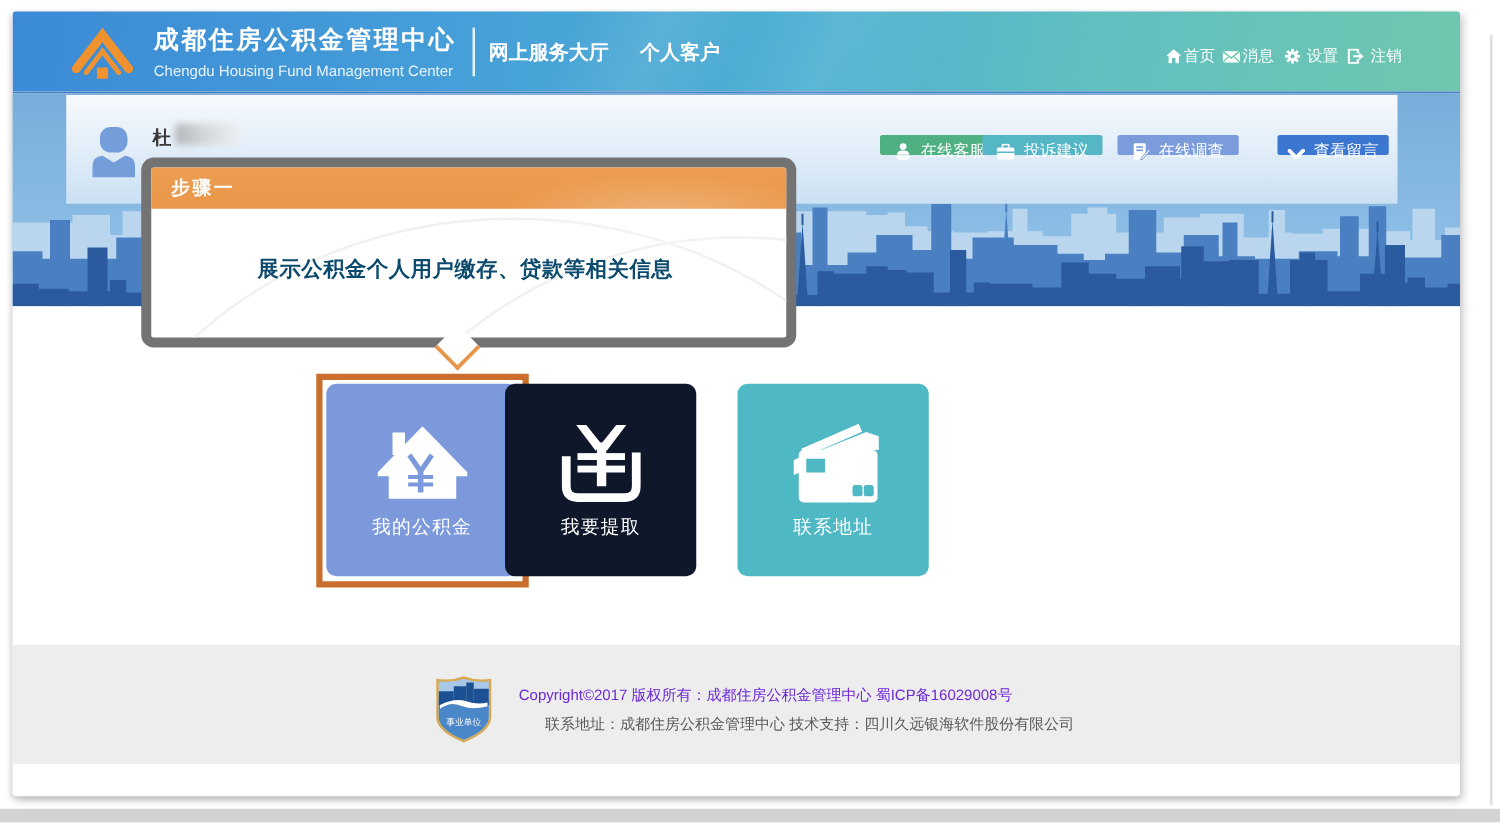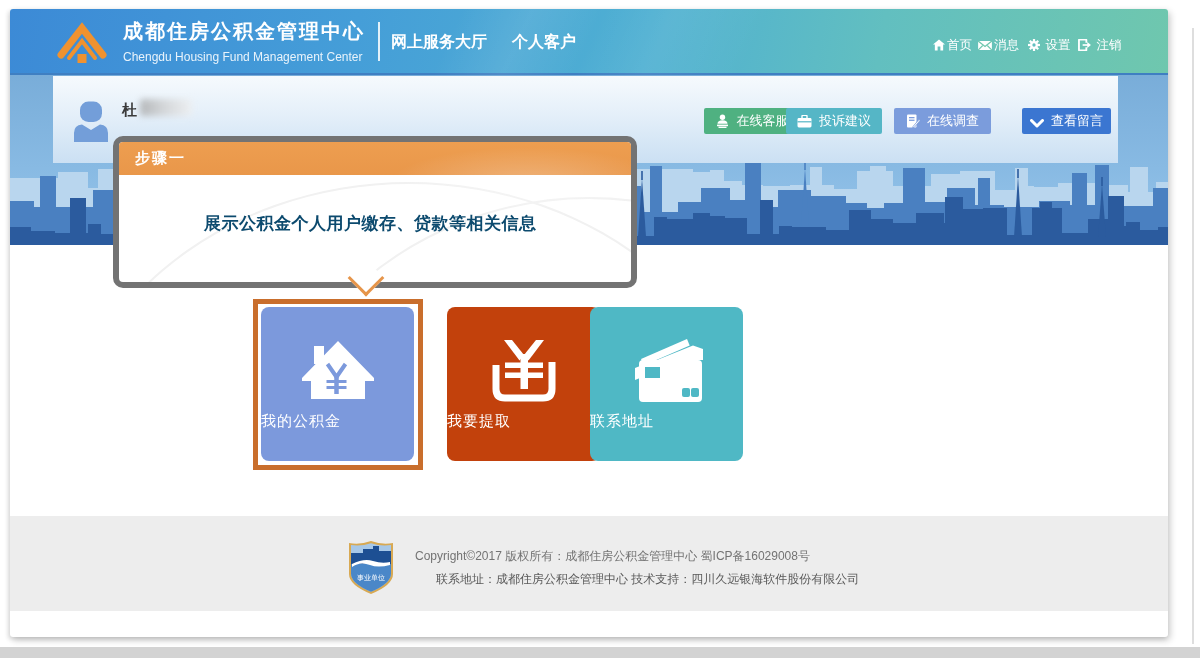--- a/index.html
+++ b/index.html
@@ -15,34 +15,34 @@
 #sep{position:absolute;left:368px;top:13px;width:2px;height:39px;background:rgba(255,255,255,.85)}
 .nav{position:absolute;top:23px;font-size:16px;color:#fff;font-weight:bold}
 .hico{position:absolute;top:28px;font-size:12.5px;color:#fff}
 .hico svg{vertical-align:-2px;margin-right:2px}
 
 #band{position:absolute;left:0;top:66px;width:1158px;height:170px;background:linear-gradient(180deg,#79add9 0%,#88bae3 55%,#9ac7ec 100%);overflow:hidden}
 #panel{position:absolute;left:43px;top:1px;width:1065px;height:87px;background:linear-gradient(180deg,#f6fafd 0%,#e4eff9 45%,#cbe0f3 100%)}
 #avatar{position:absolute;left:61px;top:26px}
 #uname{position:absolute;left:112px;top:26px;font-size:15px;font-weight:bold;color:#3b3b3b}
 #ublur{position:absolute;left:130px;top:24px;width:52px;height:17px;background:linear-gradient(90deg,#a2a2a2,#cccccc 45%,#f0f0f0);filter:blur(3px);opacity:.72;border-radius:3px}
-.btn{position:absolute;top:33px;height:26px;border-radius:2px;color:#fff;font-size:13px;text-align:center;line-height:26px}
+.btn{position:absolute;top:33px;height:16px;border-radius:2px;color:#fff;font-size:13px;text-align:center;line-height:26px}
 .btn svg{vertical-align:-2.5px;margin-right:7px}
 
 .card{position:absolute;width:153px;height:154px;border-radius:8px}
-.card .lbl{position:absolute;left:0;width:153px;top:105px;text-align:left;color:#fff;font-size:15px;letter-spacing:1px}
+.card .lbl{position:absolute;left:0;width:153px;top:105px;text-align:center;color:#fff;font-size:15px;letter-spacing:1px}
 .card svg{position:absolute;left:50%;transform:translateX(-50%);top:34px}
 #selbox{position:absolute;left:243px;top:290px;width:170px;height:171px;background:#fff;border:5px solid #c96e2c}
 
 #foot{position:absolute;left:0;top:507px;width:1158px;height:95px;background:#ededed}
 #shield{position:absolute;left:338px;top:24px}
-#fl1{position:absolute;left:405px;top:32px;font-size:12px;color:#737373}
+#fl1{position:absolute;left:405px;top:32px;font-size:12px;color:#6d28d9}
 #fl2{position:absolute;left:426px;top:55px;font-size:12px;color:#5a5a5a}
 
-#tip{position:absolute;left:113px;top:136px;width:524px;height:152px;background:#fff;border:6px solid #737373;border-radius:10px;z-index:30;overflow:hidden}
+#tip{position:absolute;left:113px;top:126px;width:524px;height:152px;background:#fff;border:8px solid #737373;border-radius:10px;z-index:30;overflow:hidden}
 #tiphead{position:absolute;left:-6px;top:-6px;width:524px;height:39px;background:#ec9c4e;background:linear-gradient(180deg,#ee9f51,#e9974a);border-radius:8px 8px 0 0}
 #tiphead:after{content:"";position:absolute;right:-40px;top:8px;width:300px;height:80px;background:radial-gradient(ellipse at center,rgba(255,255,255,.28),rgba(255,255,255,0) 65%);border-radius:50%}
 #tiphead span{position:absolute;left:22px;top:13px;font-size:15px;font-weight:bold;color:#fff;letter-spacing:2px}
 #tipbody{position:absolute;left:85px;top:70px;font-size:17px;font-weight:bold;color:#0c4a6e;letter-spacing:.5px}
 .arc{position:absolute;border:2px solid #f1f1f1;border-radius:50%;background:transparent}
 #tail{position:absolute;left:353px;top:265px;width:26px;height:26px;background:#fff;transform:rotate(45deg);border-right:3px solid #e6954a;border-bottom:3px solid #e6954a;z-index:31}
 </style></head>
 <body>
 <div id="strip"></div>
 <div id="rightline"></div>
@@ -166,21 +166,21 @@
 <polygon points="36,0 0,37 0,40 9,40 9,58 63,58 63,40 72,40 72,37"></polygon>
         </g>
 <g stroke="#7c99dc" fill="none">
           <path d="M25.5,23 L34.5,36 M43.5,23 L34.5,36" stroke-width="4"></path>
 <path d="M34.5,35 L34.5,53" stroke-width="4.5"></path>
 <path d="M24.5,40.5 L44.5,40.5 M24.5,46.5 L44.5,46.5" stroke-width="3.2"></path>
         </g>
       </svg>
     <div class="lbl">我的公积金</div>
   </div>
-  <div class="card" style="left:437px;top:298px;background:#c2410c">
+  <div class="card" style="left:394px;top:298px;background:#0f172a">
     <svg style="top:32px" width="66" height="64" viewBox="0 0 66 64">
 <path d="M5,26 L5,50 Q5,59 14,59 L52,59 Q61,59 61,50 L61,23" fill="none" stroke="#fff" stroke-width="7"></path>
 <g fill="#fff">
           <polygon points="13,1 21,1 33,16 28.5,21.5"></polygon>
           <polygon points="53,1 45,1 33,16 37.5,21.5"></polygon>
 <rect x="29.5" y="15" width="7.5" height="35"></rect>
           <rect x="14" y="23.5" width="38" height="5.5"></rect>
           <rect x="14" y="33.5" width="38" height="5.5"></rect>
         </g>
       </svg>

